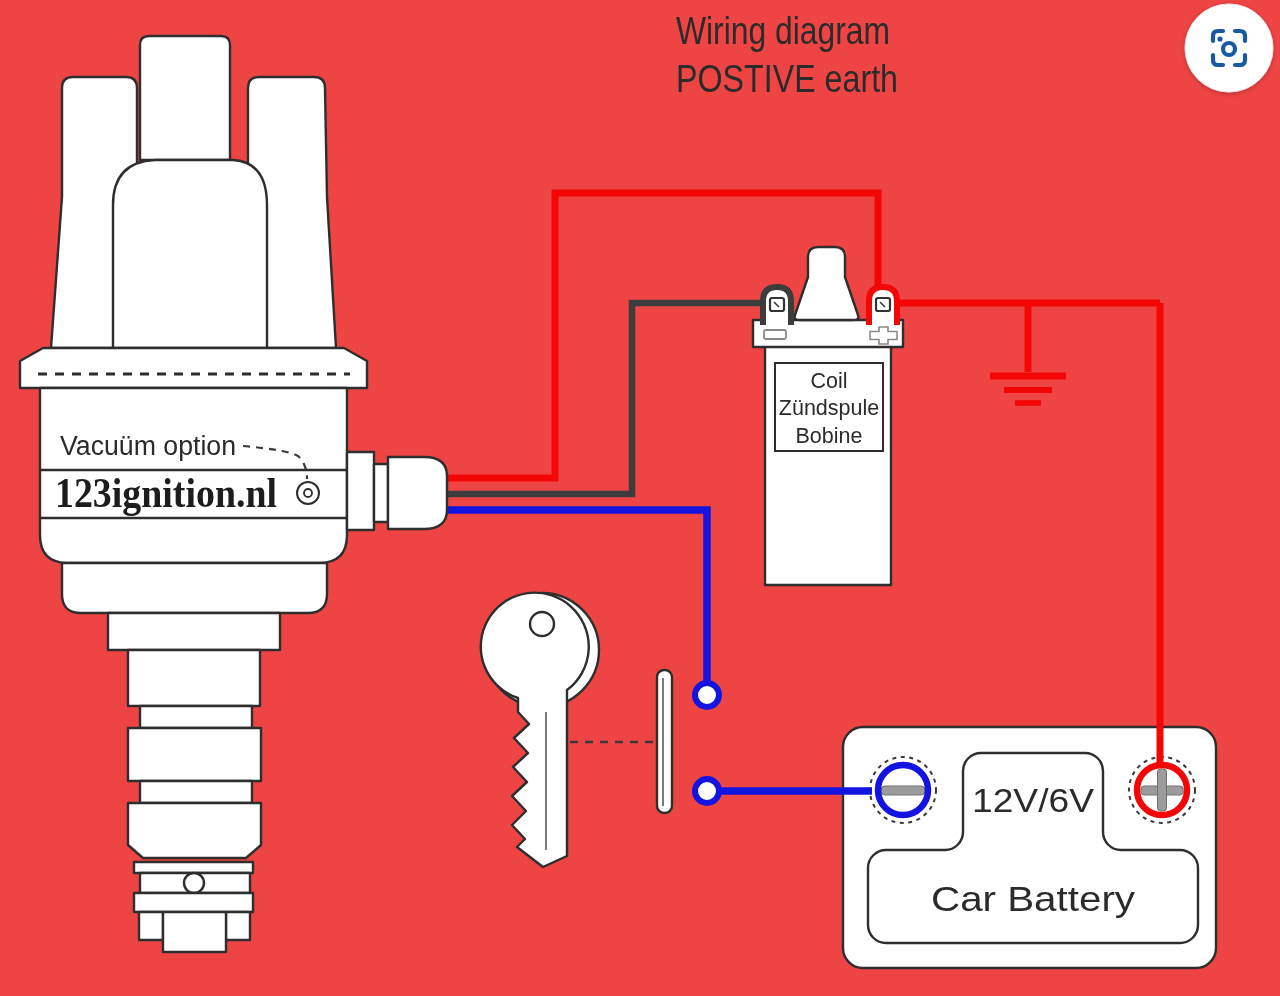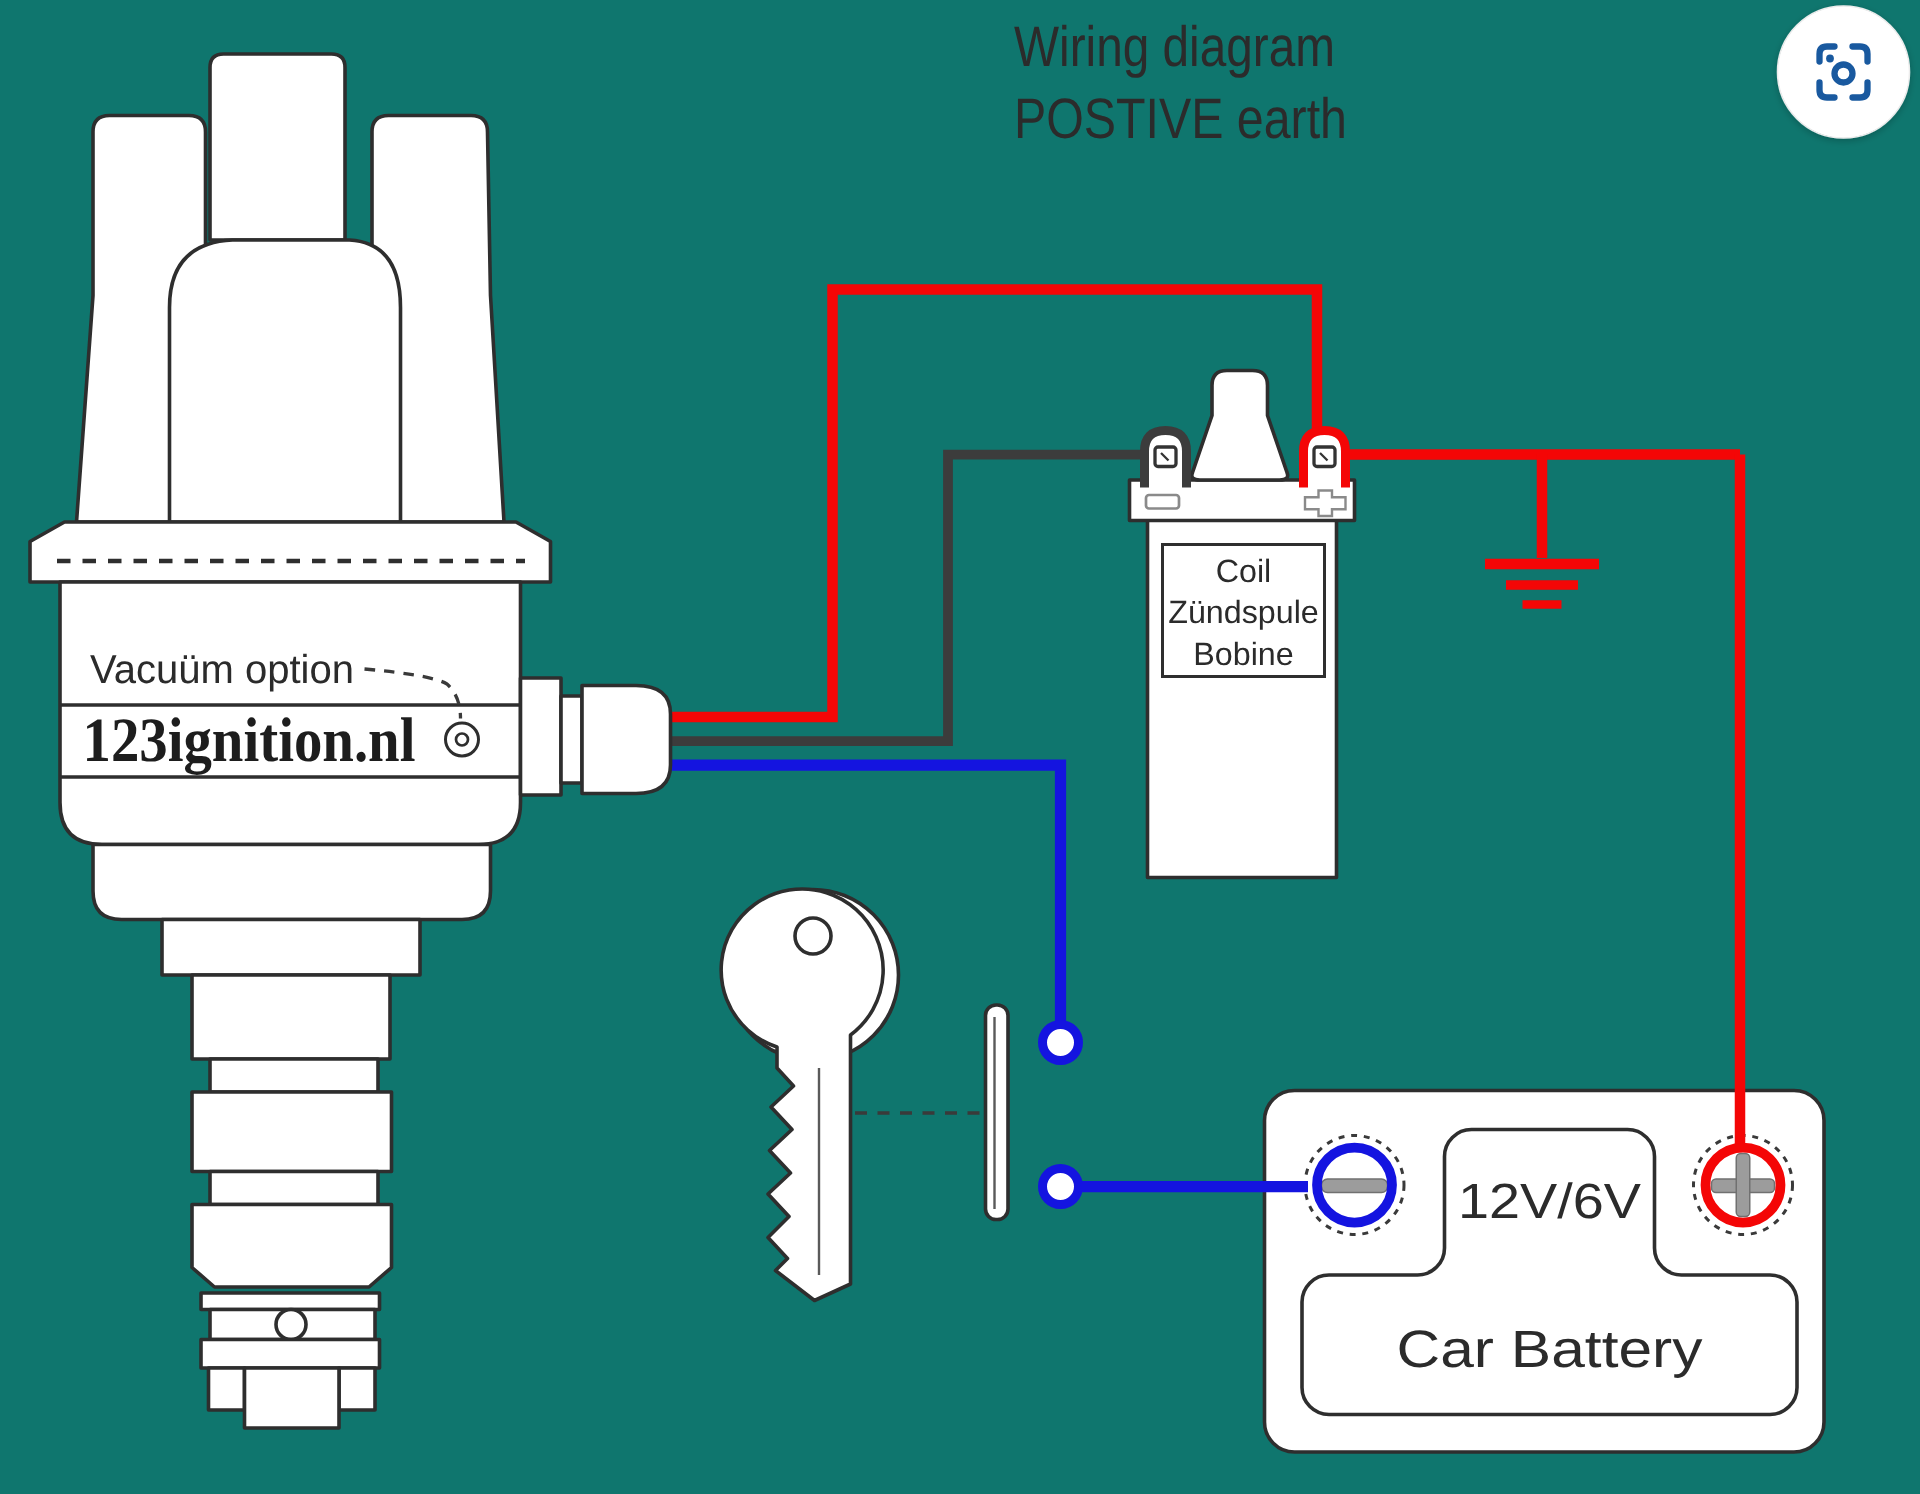--- a/index.html
+++ b/index.html
@@ -1,16 +1,16 @@
 <!DOCTYPE html>
 <html><head>
 <meta charset="utf-8">
 <style>
   html,body{margin:0;padding:0;background:#ffffff;}
-  .stage{position:relative;width:1280px;height:996px;background:#0f766e;overflow:hidden;}
+  .stage{position:relative;width:1280px;height:996px;background:#ef4444;overflow:hidden;}
   svg{display:block;}
   text{font-family:"Liberation Sans","DejaVu Sans",sans-serif;fill:#2b2b2b;}
   .brand{font-family:"Liberation Serif","DejaVu Serif",serif;font-weight:bold;fill:#1d1d1d;}
   .ol{fill:#ffffff;stroke:#2e2e2e;stroke-width:2.4;stroke-linejoin:round;}
   .ln{fill:none;stroke:#2e2e2e;stroke-width:2.4;}
   .thin{fill:none;stroke:#5a5a5a;stroke-width:1.6;}
   .dash{fill:none;stroke:#3a3a3a;stroke-width:2;stroke-dasharray:4 4.5;}
   .wire{fill:none;}
 </style>
 </head>

